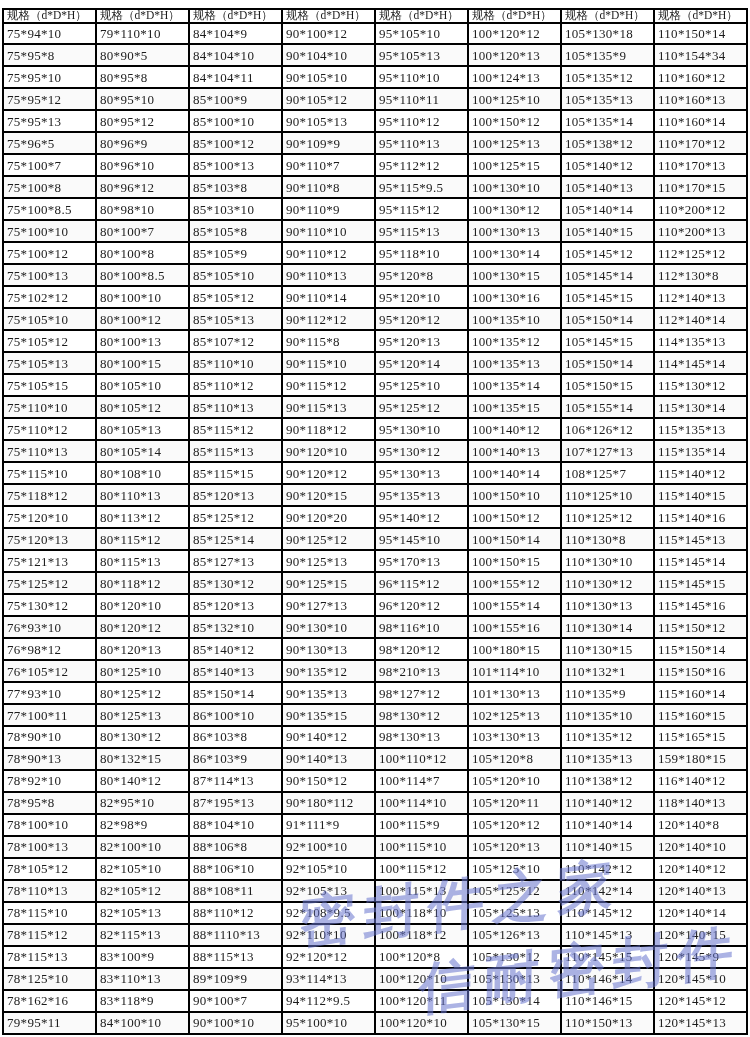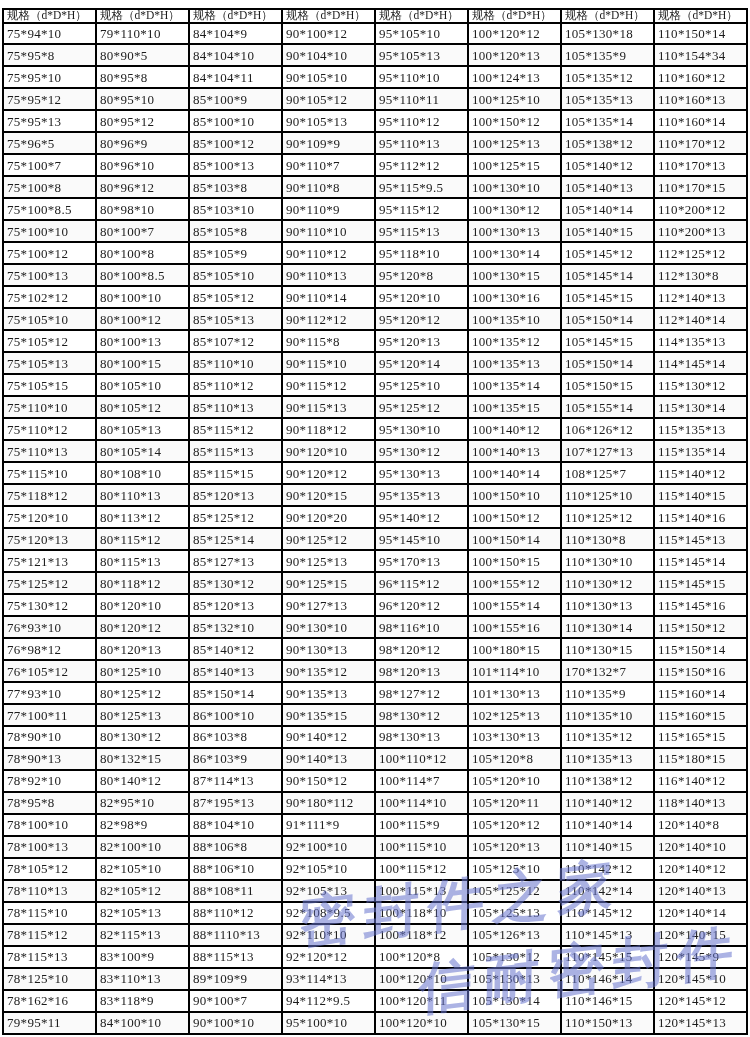--- a/index.html
+++ b/index.html
@@ -372,23 +372,23 @@
             <td>98*120*12</td>
             <td>100*180*15</td>
             <td>110*130*15</td>
             <td>115*150*14</td>
           </tr>
           <tr>
             <td>76*105*12</td>
             <td>80*125*10</td>
             <td>85*140*13</td>
             <td>90*135*12</td>
-            <td>98*120*13</td>
+            <td>98*210*13</td>
             <td>101*114*10</td>
-            <td>170*132*7</td>
+            <td>110*132*1</td>
             <td>115*150*16</td>
           </tr>
           <tr>
             <td>77*93*10</td>
             <td>80*125*12</td>
             <td>85*150*14</td>
             <td>90*135*13</td>
             <td>98*127*12</td>
             <td>101*130*13</td>
             <td>110*135*9</td>
@@ -415,21 +415,21 @@
             <td>115*165*15</td>
           </tr>
           <tr>
             <td>78*90*13</td>
             <td>80*132*15</td>
             <td>86*103*9</td>
             <td>90*140*13</td>
             <td>100*110*12</td>
             <td>105*120*8</td>
             <td>110*135*13</td>
-            <td>115*180*15</td>
+            <td>159*180*15</td>
           </tr>
           <tr>
             <td>78*92*10</td>
             <td>80*140*12</td>
             <td>87*114*13</td>
             <td>90*150*12</td>
             <td>100*114*7</td>
             <td>105*120*10</td>
             <td>110*138*12</td>
             <td>116*140*12</td>

